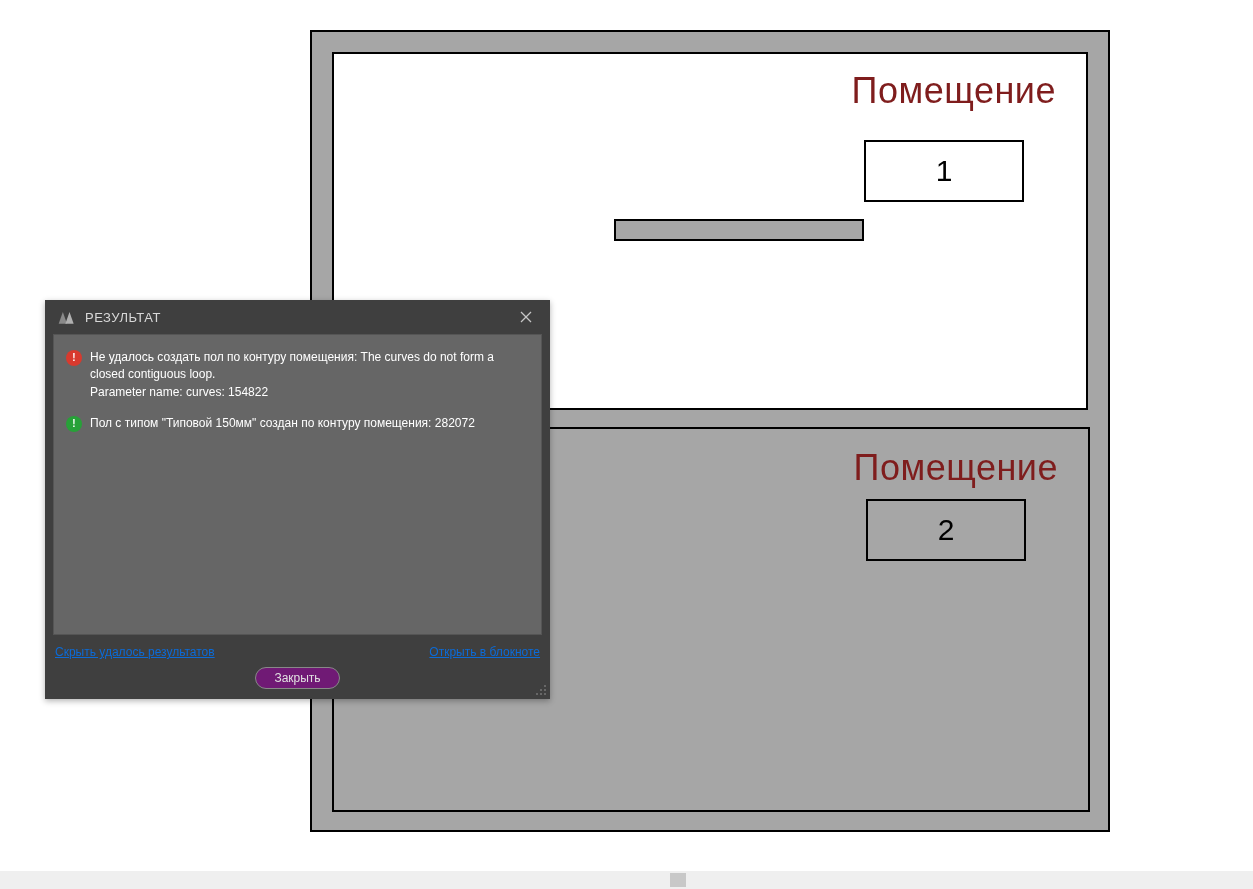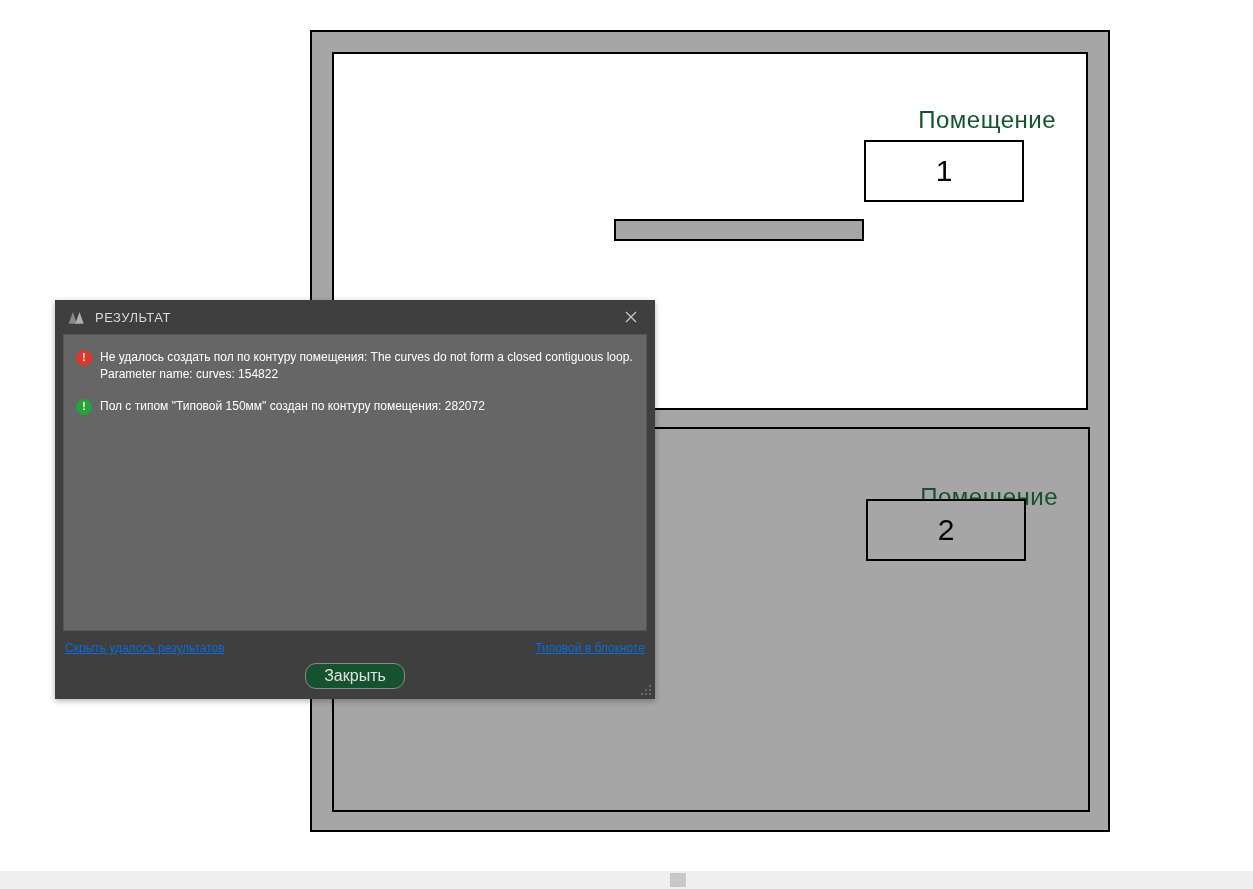--- a/index.html
+++ b/index.html
@@ -38,24 +38,23 @@
   }
   .room-2 {
     left: 20px;
     top: 395px;
     width: 758px;
     height: 385px;
     background: #a6a6a6;
   }
   .room-title {
     position: absolute;
-    font-size: 24px;
-    color: #14532d;
+    font-size: 36px;
+    color: #7f1d1d;
     letter-spacing: 0.5px;
-    margin-top: 36px;
   }
   .room-1 .room-title { right: 30px; top: 16px; }
   .room-2 .room-title { right: 30px; top: 18px; }
   .room-number-box {
     position: absolute;
     border: 2px solid #000;
     text-align: center;
     font-size: 30px;
     line-height: 1;
     padding: 14px 0;
@@ -73,23 +72,23 @@
     top: 165px;
     width: 250px;
     height: 22px;
     background: #a6a6a6;
     border: 2px solid #000;
   }
 
   
   .dialog {
     position: absolute;
-    left: 55px;
+    left: 45px;
     top: 300px;
-    width: 600px;
+    width: 505px;
     height: 399px;
     background: #3f3f3f;
     color: #e9e9e9;
     font-size: 12px;
     box-shadow: 0 2px 6px rgba(0,0,0,0.3);
     display: flex;
     flex-direction: column;
   }
   .dialog-titlebar {
     height: 34px;
@@ -157,26 +156,26 @@
     text-decoration: underline;
     cursor: pointer;
   }
   .dialog-footer {
     display:flex;
     justify-content:center;
     padding: 6px 0 10px 0;
     position: relative;
   }
   .close-btn {
-    background: #14532d;
+    background: #701a75;
     color: #e0e0e0;
     border: 1px solid #888;
     border-radius: 11px;
     padding: 3px 18px;
-    font-size: 16px;
+    font-size: 12px;
     cursor: pointer;
   }
   .resize-grip {
     position:absolute;
     right:3px; bottom:3px;
     width:12px; height:12px;
     opacity:0.6;
   }
   .resize-grip svg { width:12px; height:12px; }
 
@@ -239,21 +238,21 @@
 Parameter name: curves: 154822</div>
     </div>
     <div class="msg-row">
       <div class="msg-icon msg-success">!</div>
       <div>Пол с типом "Типовой 150мм" создан по контуру помещения: 282072</div>
     </div>
   </div>
 
   <div class="dialog-links">
     <a>Скрыть удалось результатов</a>
-    <a>Типовой в блокноте</a>
+    <a>Открыть в блокноте</a>
   </div>
 
   <div class="dialog-footer">
     <button class="close-btn">Закрыть</button>
     <span class="resize-grip">
       <svg viewBox="0 0 12 12">
         <circle cx="10" cy="2" r="1" fill="#9a9a9a"></circle>
         <circle cx="6" cy="6" r="1" fill="#9a9a9a"></circle>
         <circle cx="10" cy="6" r="1" fill="#9a9a9a"></circle>
         <circle cx="2" cy="10" r="1" fill="#9a9a9a"></circle>

